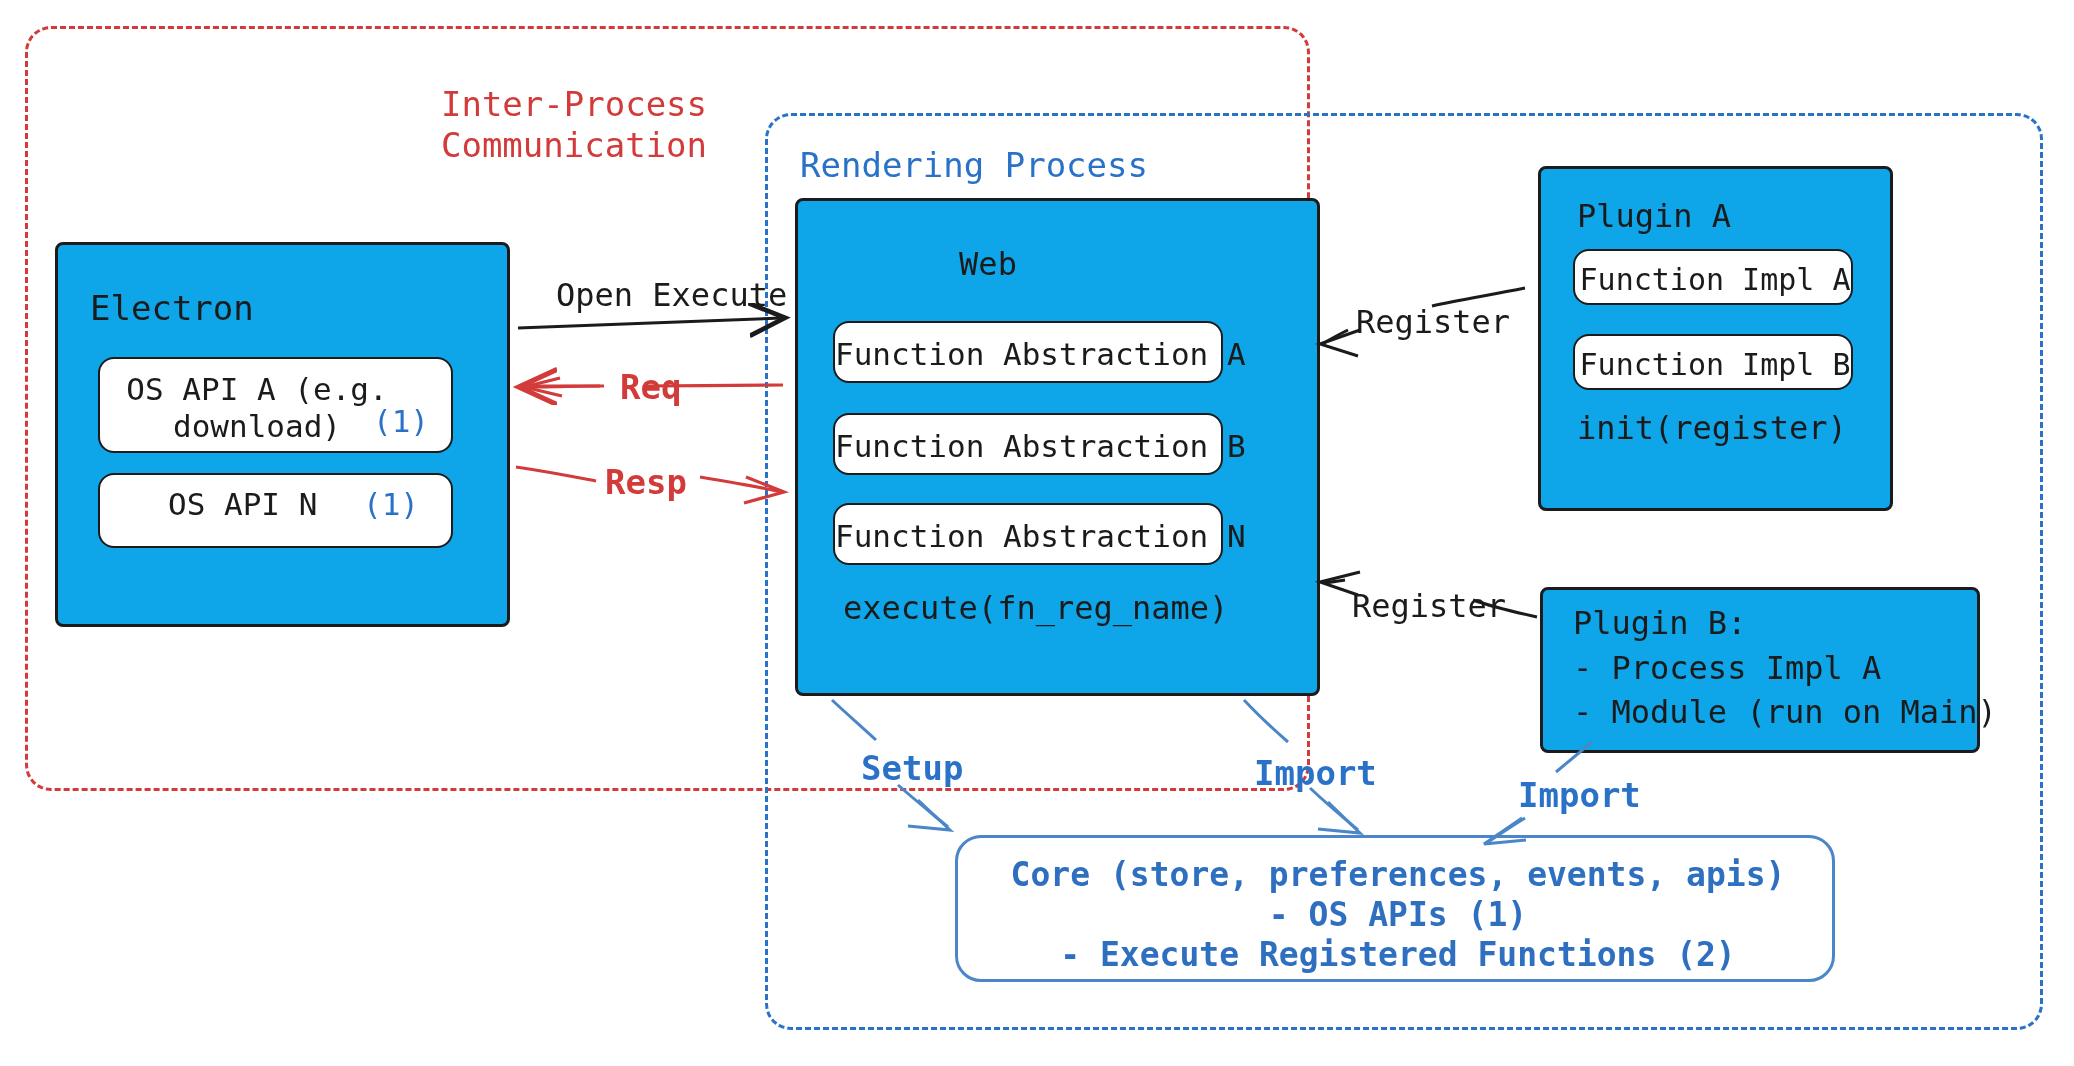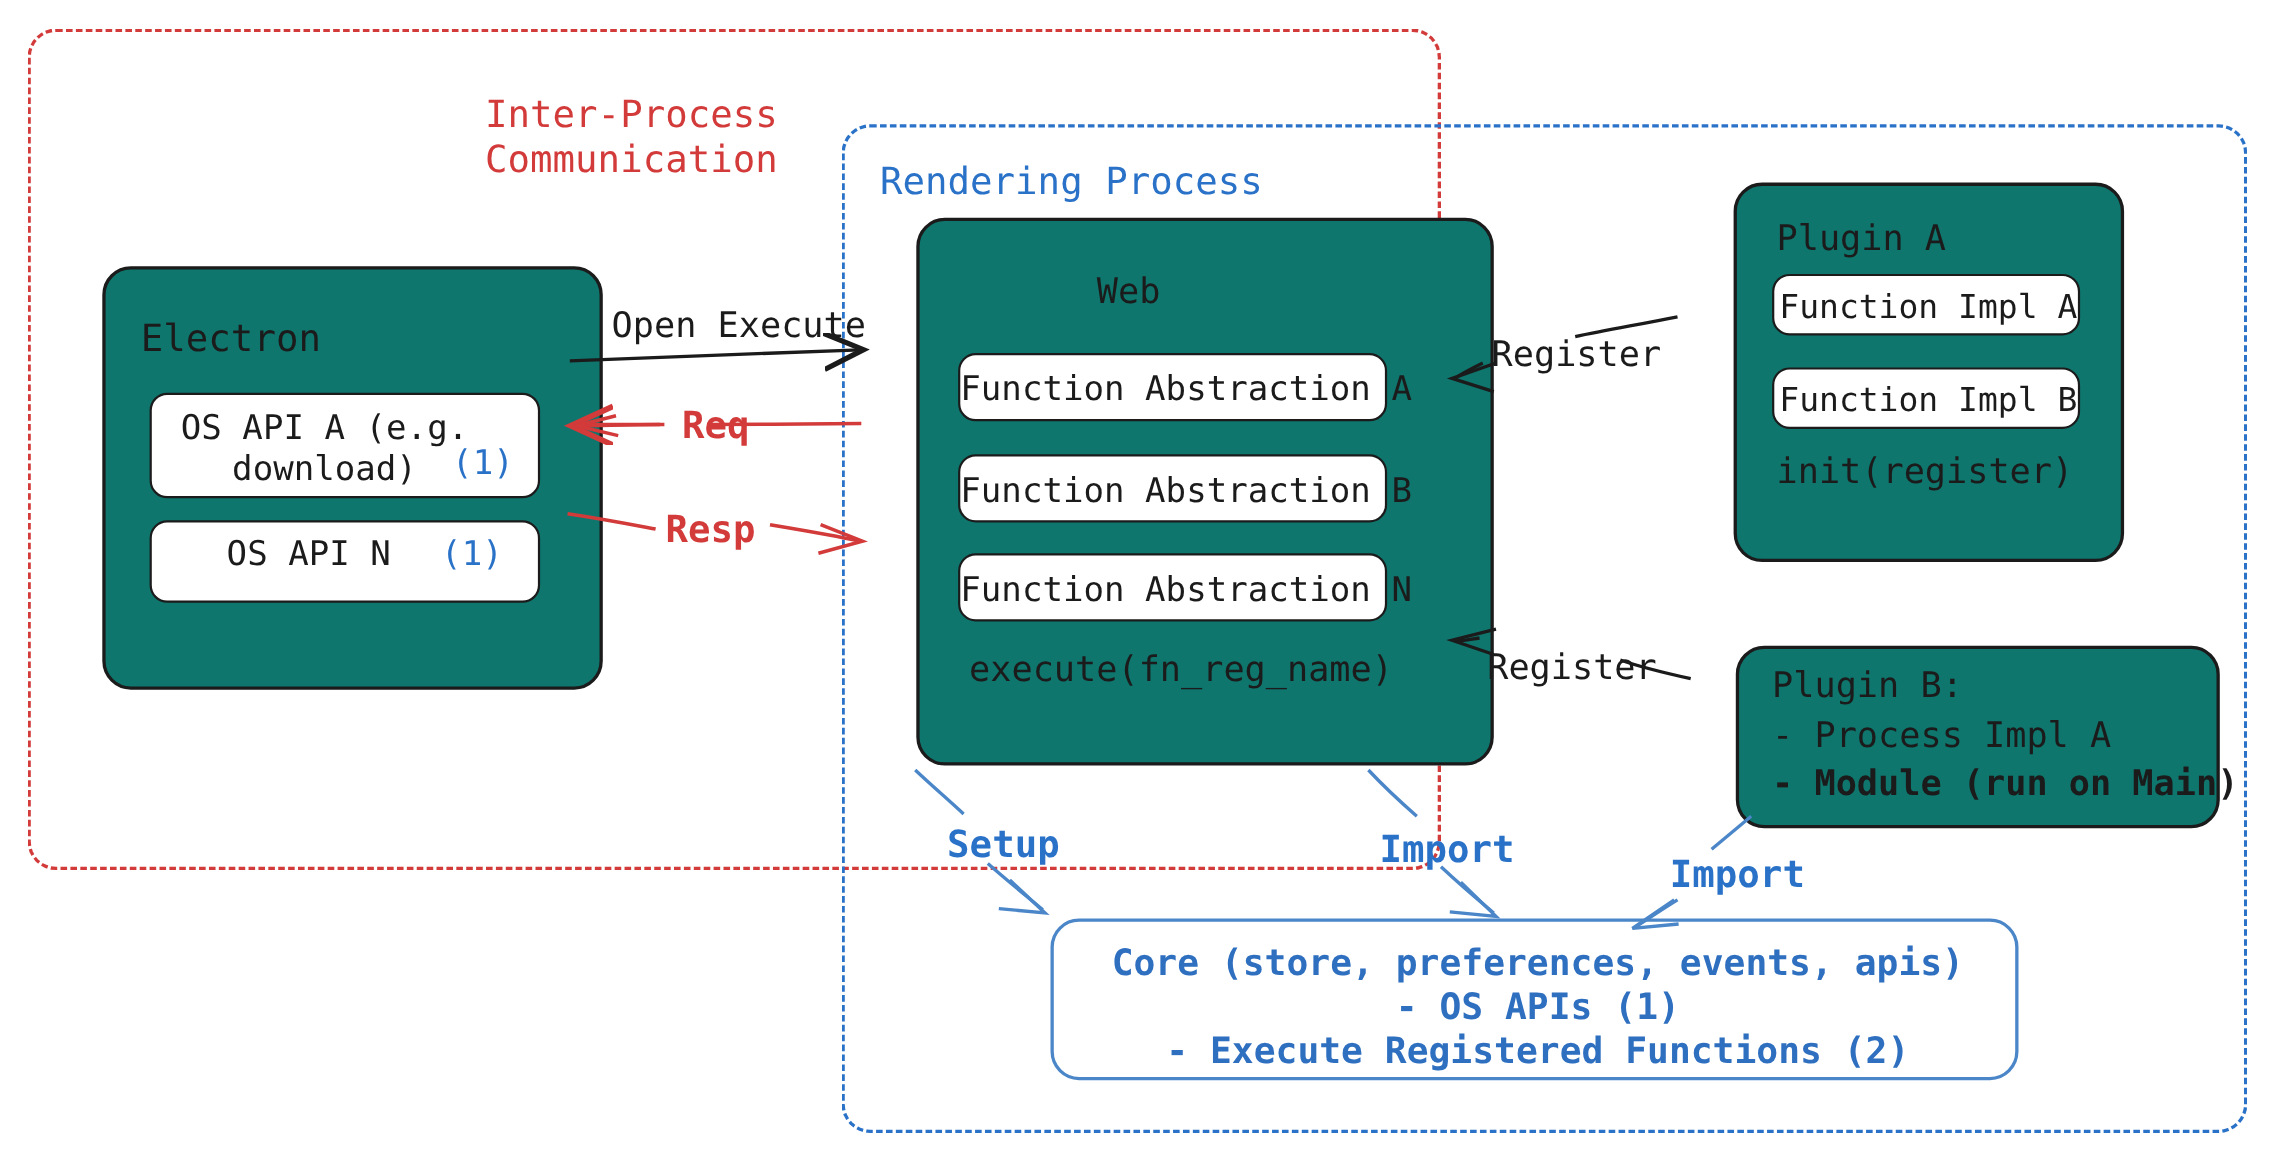--- a/index.html
+++ b/index.html
@@ -8,21 +8,21 @@
   #stage{position:absolute;left:0;top:0;width:2074px;height:1066px;}
 
   .abs{position:absolute;box-sizing:border-box;}
 
   
   .group-dashed{border-style:dashed;border-width:3px;border-radius:26px;background:transparent;}
   .group-ipc{border-color:#d33a3a;}
   .group-render{border-color:#2a72c8;}
 
   
-  .box{border:3px solid #1b1b1b;border-radius:26px;background:#0f766e;margin-left:38px;}
+  .box{border:3px solid #1b1b1b;border-radius:8px;background:#0ea5e9;}
   .box-inner{border:2.5px solid #1b1b1b;border-radius:16px;background:#ffffff;}
 
   .lbl{position:absolute;white-space:pre;line-height:1.22;}
 
   .t-black{color:#1b1b1b;}
   .t-red{color:#d33a3a;}
   .t-blue{color:#2a72c8;}
   .t-blue-d{color:#2f6fc0;}
 
   .fs34{font-size:34px;}
@@ -91,21 +91,21 @@
     <div class="abs box-inner" style="left:32px;top:165px;width:280px;height:56px;">
       <div class="lbl fs30 t-black center" style="left:0;top:11px;width:280px;">Function Impl B</div>
     </div>
 
     <div class="lbl fs32 t-black" style="left:36px;top:240px;">init(register)</div>
   </div>
 
   <div class="abs box" style="left:1540px;top:587px;width:440px;height:166px;">
     <div class="lbl fs32 t-black" style="left:30px;top:14px;">Plugin B:</div>
     <div class="lbl fs32 t-black" style="left:30px;top:59px;">- Process Impl A</div>
-    <div class="lbl fs32 t-black" style="left:30px;top:103px;font-weight:bold;">- Module (run on Main)</div>
+    <div class="lbl fs32 t-black" style="left:30px;top:103px;">- Module (run on Main)</div>
   </div>
 
   <div class="abs" style="left:940px;top:835px;width:880px;height:147px;
               border:3px solid #4a86c8;border-radius:26px;background:#ffffff;margin-left:15px;">
     <div class="lbl t-blue-d center" style="left:0;top:17px;width:880px;font-size:33px;font-weight:bold;">Core (store, preferences, events, apis)</div>
     <div class="lbl t-blue-d center" style="left:0;top:57px;width:880px;font-size:33px;font-weight:bold;">- OS APIs (1)</div>
     <div class="lbl t-blue-d center" style="left:0;top:97px;width:880px;font-size:33px;font-weight:bold;">- Execute Registered Functions (2)</div>
   </div>
 
   <div class="lbl fs32 t-black" style="left:556px;top:276px;">Open Execute</div>

